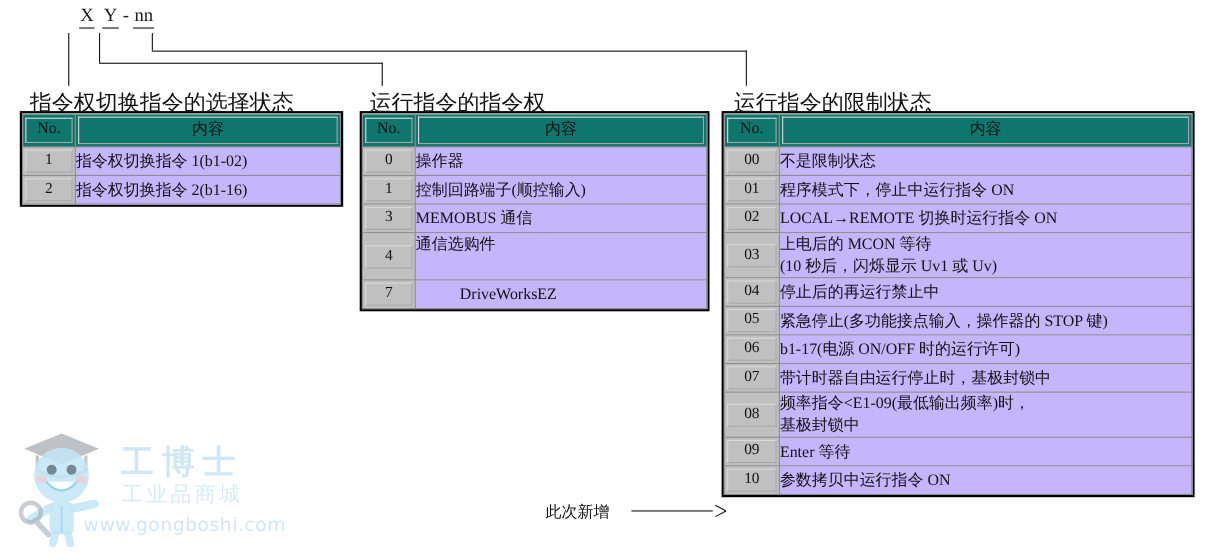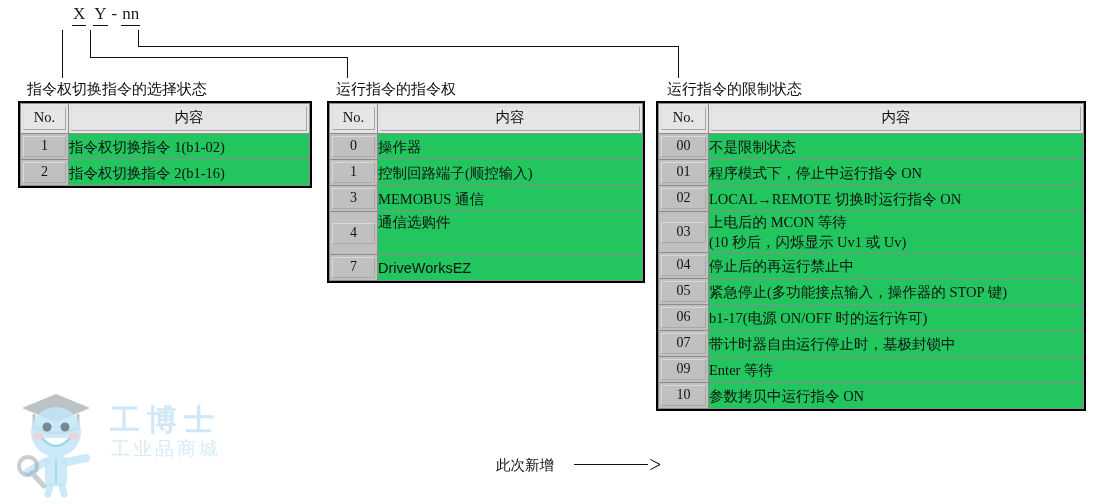--- a/index.html
+++ b/index.html
@@ -45,21 +45,21 @@
   }
   .hline {
     position: absolute;
     height: 0;
     border-top: 1.4px solid #111;
   }
 
   
   .caption {
     position: absolute;
-    font-size: 15px;
+    font-size: 20px;
     font-family: "Liberation Serif", "DejaVu Serif", serif;
     white-space: nowrap;
     color: #111;
   }
 
   
   .tbl {
     position: absolute;
     border: 2px solid #000;
     background: #ffffff;
@@ -86,45 +86,46 @@
   .cell-no .inner {
     border: 1px solid #d9d9d9;
     border-right-color: #a8a8a8;
     border-bottom-color: #a8a8a8;
     margin: 2px;
     padding: 1px 0 2px 0;
     min-height: 17px;
     box-sizing: border-box;
   }
   .hdr-no, .hdr-content {
-    background: #e5e5e5;
+    background: #0f766e;
     text-align: center;
     font-size: 14.5px;
     color: #111;
   }
   .hdr-no .inner, .hdr-content .inner {
     border: 1px solid #dddddd;
     border-right-color: #a5a5a5;
     border-bottom-color: #a5a5a5;
     margin: 2px;
     padding: 1px 0 3px 0;
     box-sizing: border-box;
   }
   .cell-text {
-    background: #22c55e;
+    background: #c4b5fd;
     text-align: left;
     font-size: 14.5px;
     padding: 2px 0 3px 7px;
     line-height: 20px;
     color: #111;
     font-family: "Liberation Serif", "DejaVu Serif", serif;
   }
   .cell-text .ln { display: block; white-space: nowrap; }
   .cell-text .mono {
-    font-family: Liberation Sans, sans-serif;
+    font-family: Liberation Serif, serif;
+    padding-left: 40px;
   }
 
   
   #annot {
     position: absolute;
     font-size: 14.5px;
     white-space: nowrap;
     color: #111;
   }
   #annot-line {
@@ -374,20 +375,29 @@
       <tr>
         <td class="cell-no">
             <div class="inner">07</div>
           </td>
         <td class="cell-text">
             <span class="ln">带计时器自由运行停止时，基极封锁中</span>
           </td>
       </tr>
       <tr>
         <td class="cell-no">
+            <div class="inner">08</div>
+          </td>
+        <td class="cell-text" style="vertical-align:top;">
+          <span class="ln">频率指令&lt;E1-09(最低输出频率)时，</span>
+          <span class="ln">基极封锁中</span>
+        </td>
+      </tr>
+      <tr>
+        <td class="cell-no">
             <div class="inner">09</div>
           </td>
         <td class="cell-text">
             <span class="ln">Enter 等待</span>
           </td>
       </tr>
       <tr>
         <td class="cell-no">
             <div class="inner">10</div>
           </td>
@@ -429,13 +439,14 @@
     <path d="M36,100 L34,108" stroke="#bfe4f6" stroke-width="7" stroke-linecap="round" opacity="0.85"></path>
     <path d="M48,100 L50,108" stroke="#bfe4f6" stroke-width="7" stroke-linecap="round" opacity="0.85"></path>
 
     <g opacity="0.5">
       <circle cx="14" cy="80" r="9" fill="none" stroke="#8d97a0" stroke-width="4"></circle>
       <path d="M18,87 L30,100" stroke="#8d97a0" stroke-width="5" stroke-linecap="round"></path>
     </g>
   </svg>
   <div id="wm-zh1">工博士</div>
   <div id="wm-zh2">工业品商城</div>
+  <div id="wm-url">www.gongboshi.com</div>
 </div>
 
 </body></html>

